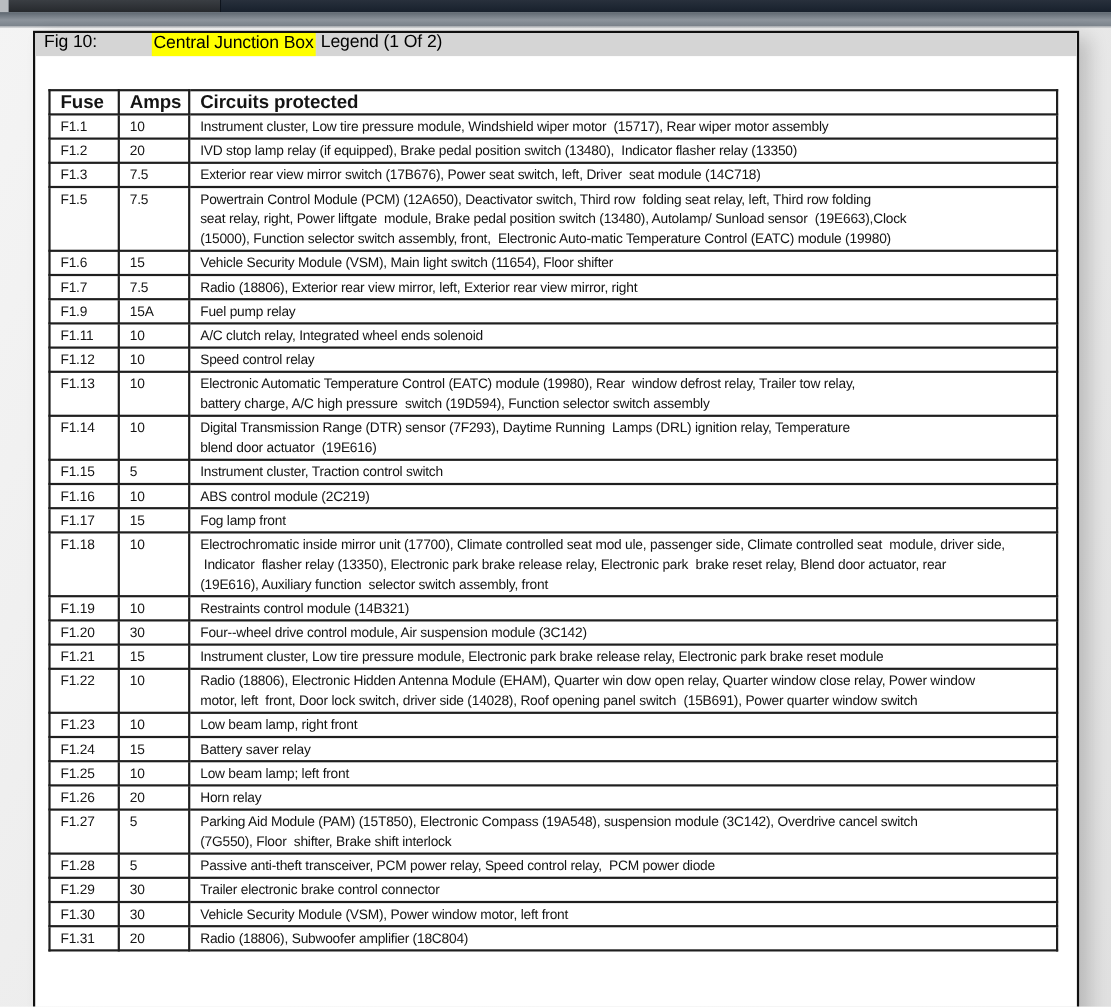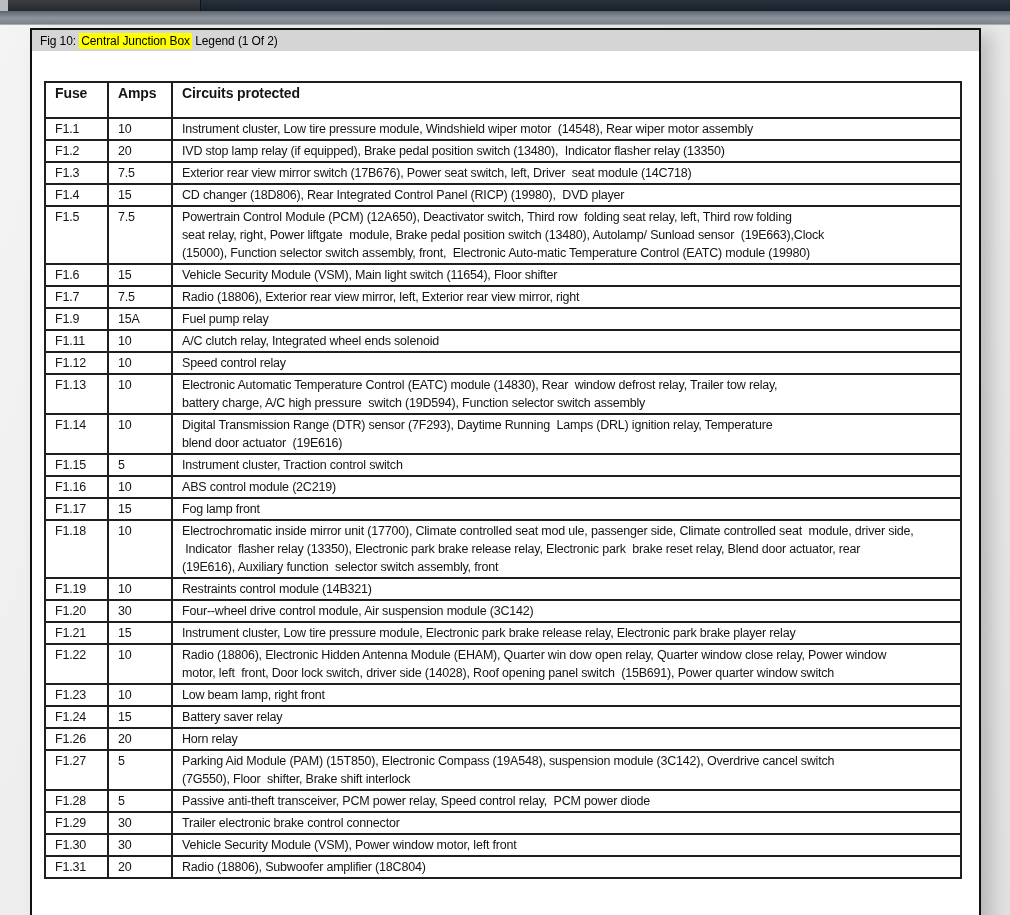--- a/index.html
+++ b/index.html
@@ -40,49 +40,50 @@
     position: absolute; left: 30px; top: 28px; width: 951px; height: 900px;
     background: #ffffff;
     border: 2px solid #101010;
     box-shadow: 10px 6px 16px rgba(0,0,0,0.18);
     overflow: hidden;
     box-sizing: border-box;
   }
   .fig-title-bar {
     height: 21px;
     background: #d5d5d5;
-    display: flex; align-items: center;
+    display: flex; 
     padding: 0 8px;
-    font-size: 12px;
+    font-size: 16px;
     letter-spacing: -0.1px;
     color: #000;
     white-space: pre;
   }
   .fig-title-bar .hl {
     background: #ffff00;
     padding: 1px 2px;
+    margin-left: 45px;
   }
 
   
   table.fuse-table {
     border-collapse: collapse;
     margin: 30px 0 0 12px;
     width: 918px;
     table-layout: fixed;
     color: #141414;
   }
   table.fuse-table th, table.fuse-table td {
     border: 2px solid #1f1f1f;
     text-align: left;
     vertical-align: top;
   }
   table.fuse-table th {
-    font-size: 14px;
+    font-size: 17px;
     letter-spacing: -0.1px;
-    padding: 2px 6px 16px 9px;
+    padding: 2px 6px 2px 9px;
     line-height: 16px;
   }
   table.fuse-table td {
     font-size: 12.5px;
     letter-spacing: -0.2px;
     line-height: 18px;
     padding: 1px 6px 1px 9px;
     white-space: pre-wrap;
   }
   col.c-fuse { width: 63px; }
@@ -116,36 +117,31 @@
         <tr>
           <th>Fuse</th>
           <th>Amps</th>
           <th>Circuits protected</th>
         </tr>
       </thead>
       <tbody>
           <tr>
             <td>F1.1</td>
             <td>10</td>
-            <td>Instrument cluster, Low tire pressure module, Windshield wiper motor  (14548), Rear wiper motor assembly</td>
+            <td>Instrument cluster, Low tire pressure module, Windshield wiper motor  (15717), Rear wiper motor assembly</td>
           </tr>
           <tr>
             <td>F1.2</td>
             <td>20</td>
             <td>IVD stop lamp relay (if equipped), Brake pedal position switch (13480),  Indicator flasher relay (13350)</td>
           </tr>
           <tr>
             <td>F1.3</td>
             <td>7.5</td>
             <td>Exterior rear view mirror switch (17B676), Power seat switch, left, Driver  seat module (14C718)</td>
-          </tr>
-          <tr>
-            <td>F1.4</td>
-            <td>15</td>
-            <td>CD changer (18D806), Rear Integrated Control Panel (RICP) (19980),  DVD player</td>
           </tr>
           <tr>
             <td>F1.5</td>
             <td>7.5</td>
             <td>Powertrain Control Module (PCM) (12A650), Deactivator switch, Third row  folding seat relay, left, Third row folding
 seat relay, right, Power liftgate  module, Brake pedal position switch (13480), Autolamp/ Sunload sensor  (19E663),Clock
 (15000), Function selector switch assembly, front,  Electronic Auto-matic Temperature Control (EATC) module (19980)</td>
           </tr>
           <tr>
             <td>F1.6</td>
@@ -168,21 +164,21 @@
             <td>A/C clutch relay, Integrated wheel ends solenoid</td>
           </tr>
           <tr>
             <td>F1.12</td>
             <td>10</td>
             <td>Speed control relay</td>
           </tr>
           <tr>
             <td>F1.13</td>
             <td>10</td>
-            <td>Electronic Automatic Temperature Control (EATC) module (14830), Rear  window defrost relay, Trailer tow relay,
+            <td>Electronic Automatic Temperature Control (EATC) module (19980), Rear  window defrost relay, Trailer tow relay,
 battery charge, A/C high pressure  switch (19D594), Function selector switch assembly</td>
           </tr>
           <tr>
             <td>F1.14</td>
             <td>10</td>
             <td>Digital Transmission Range (DTR) sensor (7F293), Daytime Running  Lamps (DRL) ignition relay, Temperature
 blend door actuator  (19E616)</td>
           </tr>
           <tr>
             <td>F1.15</td>
@@ -212,37 +208,42 @@
             <td>Restraints control module (14B321)</td>
           </tr>
           <tr>
             <td>F1.20</td>
             <td>30</td>
             <td>Four--wheel drive control module, Air suspension module (3C142)</td>
           </tr>
           <tr>
             <td>F1.21</td>
             <td>15</td>
-            <td>Instrument cluster, Low tire pressure module, Electronic park brake release relay, Electronic park brake player relay</td>
+            <td>Instrument cluster, Low tire pressure module, Electronic park brake release relay, Electronic park brake reset module</td>
           </tr>
           <tr>
             <td>F1.22</td>
             <td>10</td>
             <td>Radio (18806), Electronic Hidden Antenna Module (EHAM), Quarter win dow open relay, Quarter window close relay, Power window
 motor, left  front, Door lock switch, driver side (14028), Roof opening panel switch  (15B691), Power quarter window switch</td>
           </tr>
           <tr>
             <td>F1.23</td>
             <td>10</td>
             <td>Low beam lamp, right front</td>
           </tr>
           <tr>
             <td>F1.24</td>
             <td>15</td>
             <td>Battery saver relay</td>
+          </tr>
+          <tr>
+            <td>F1.25</td>
+            <td>10</td>
+            <td>Low beam lamp; left front</td>
           </tr>
           <tr>
             <td>F1.26</td>
             <td>20</td>
             <td>Horn relay</td>
           </tr>
           <tr>
             <td>F1.27</td>
             <td>5</td>
             <td>Parking Aid Module (PAM) (15T850), Electronic Compass (19A548), suspension module (3C142), Overdrive cancel switch

